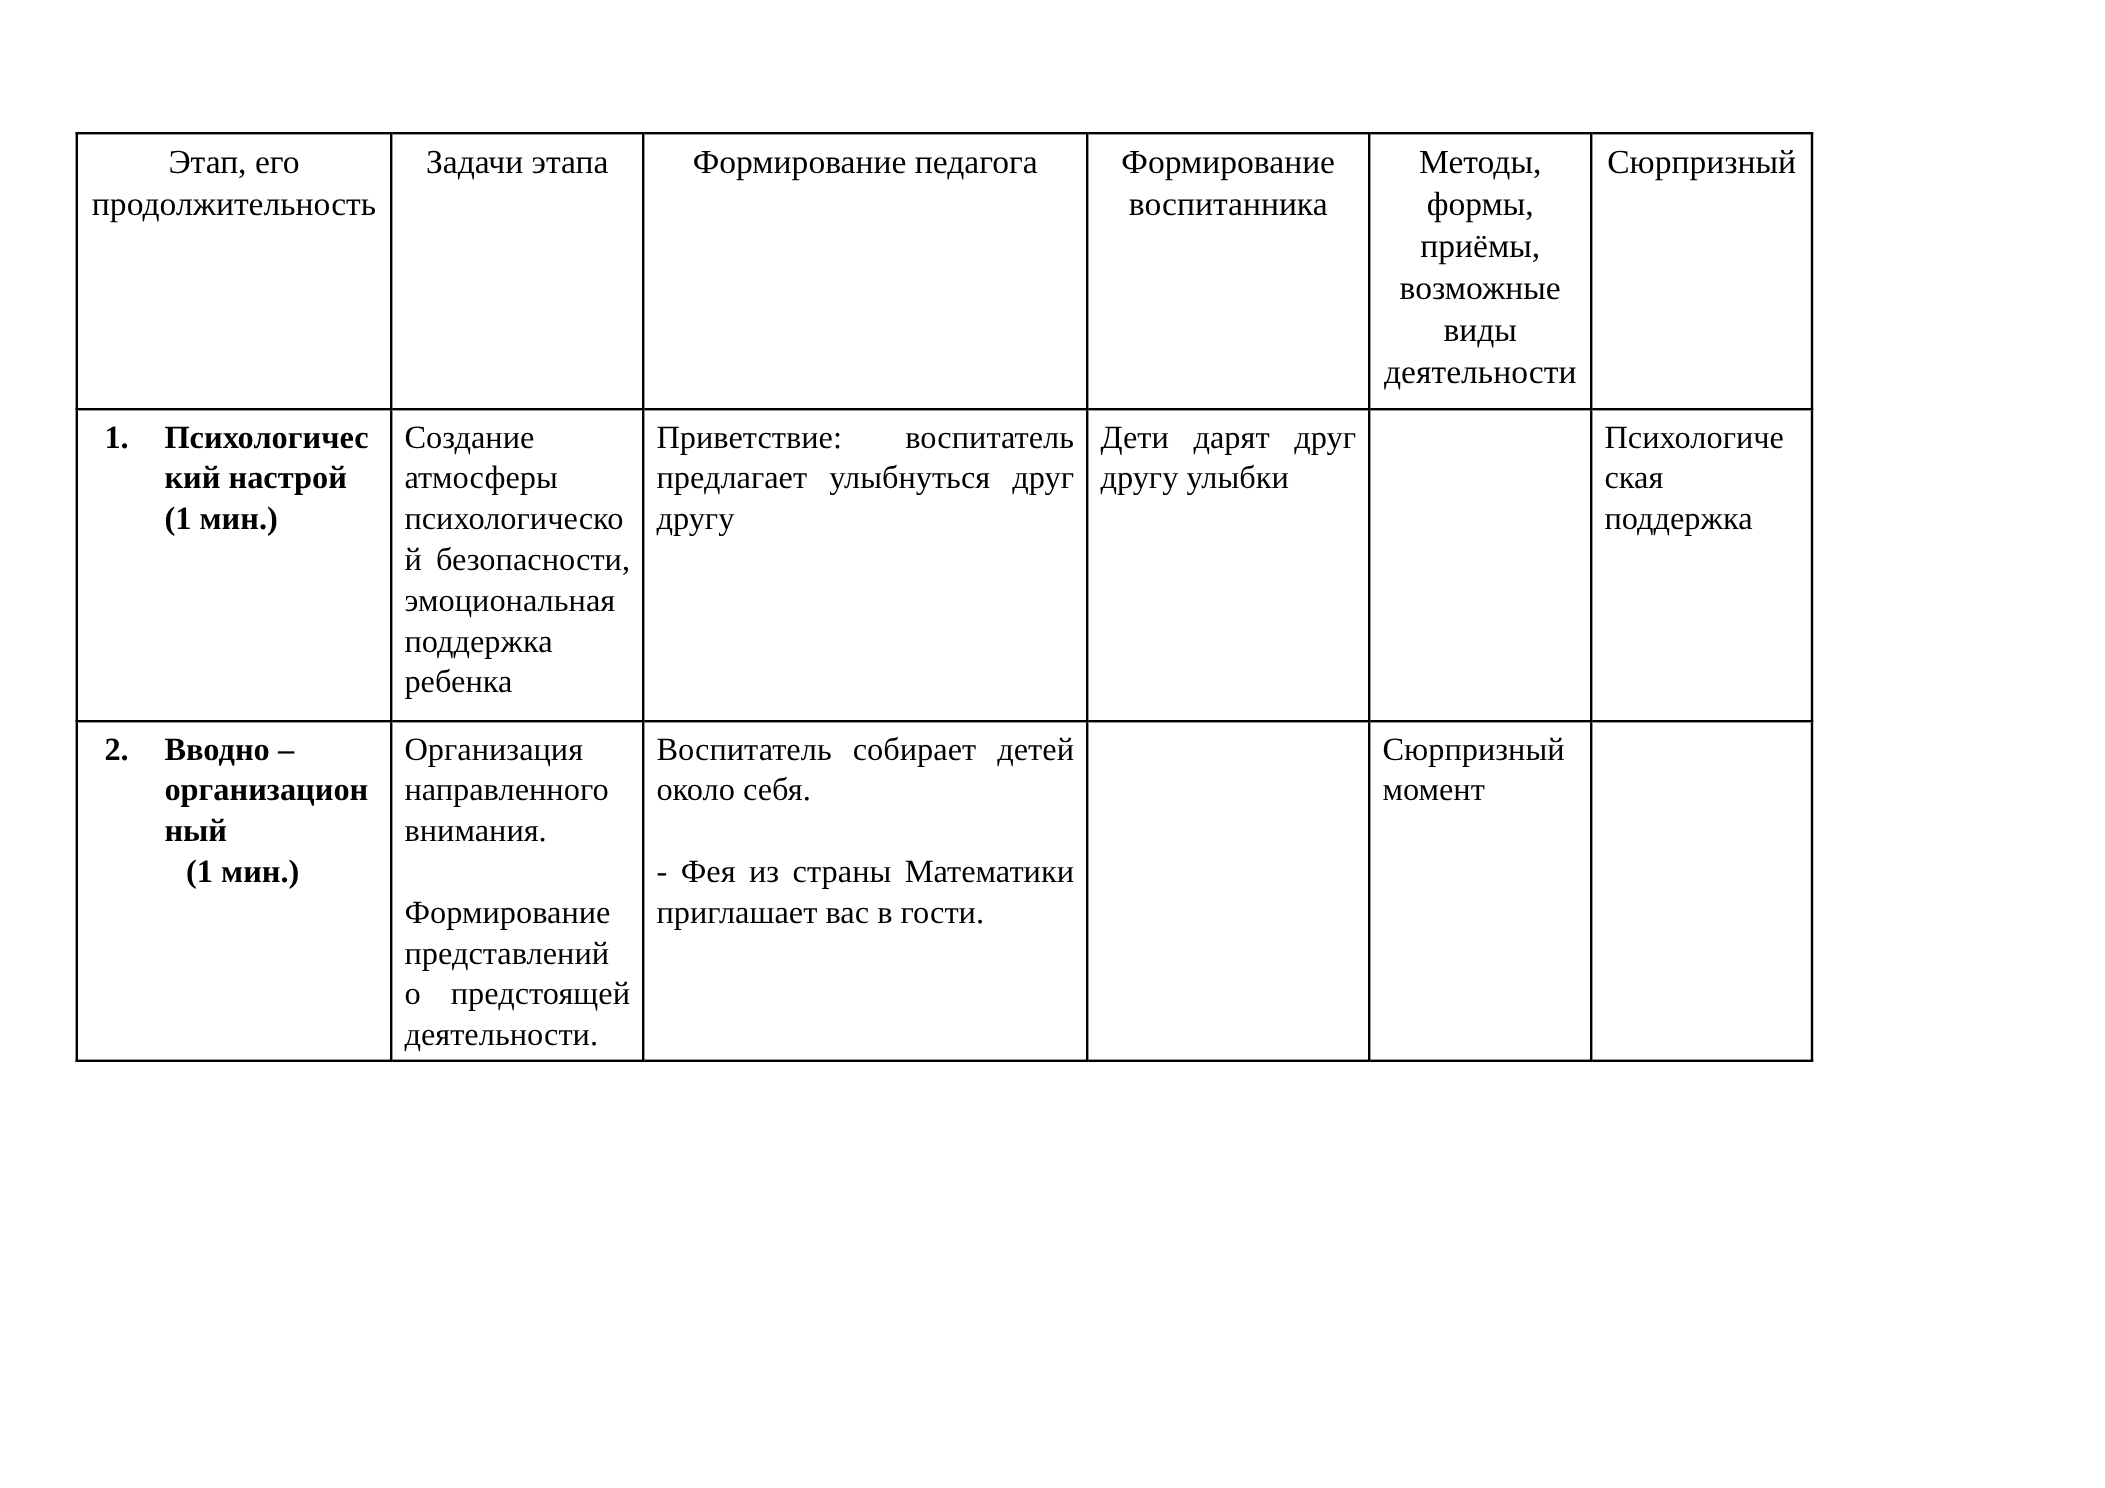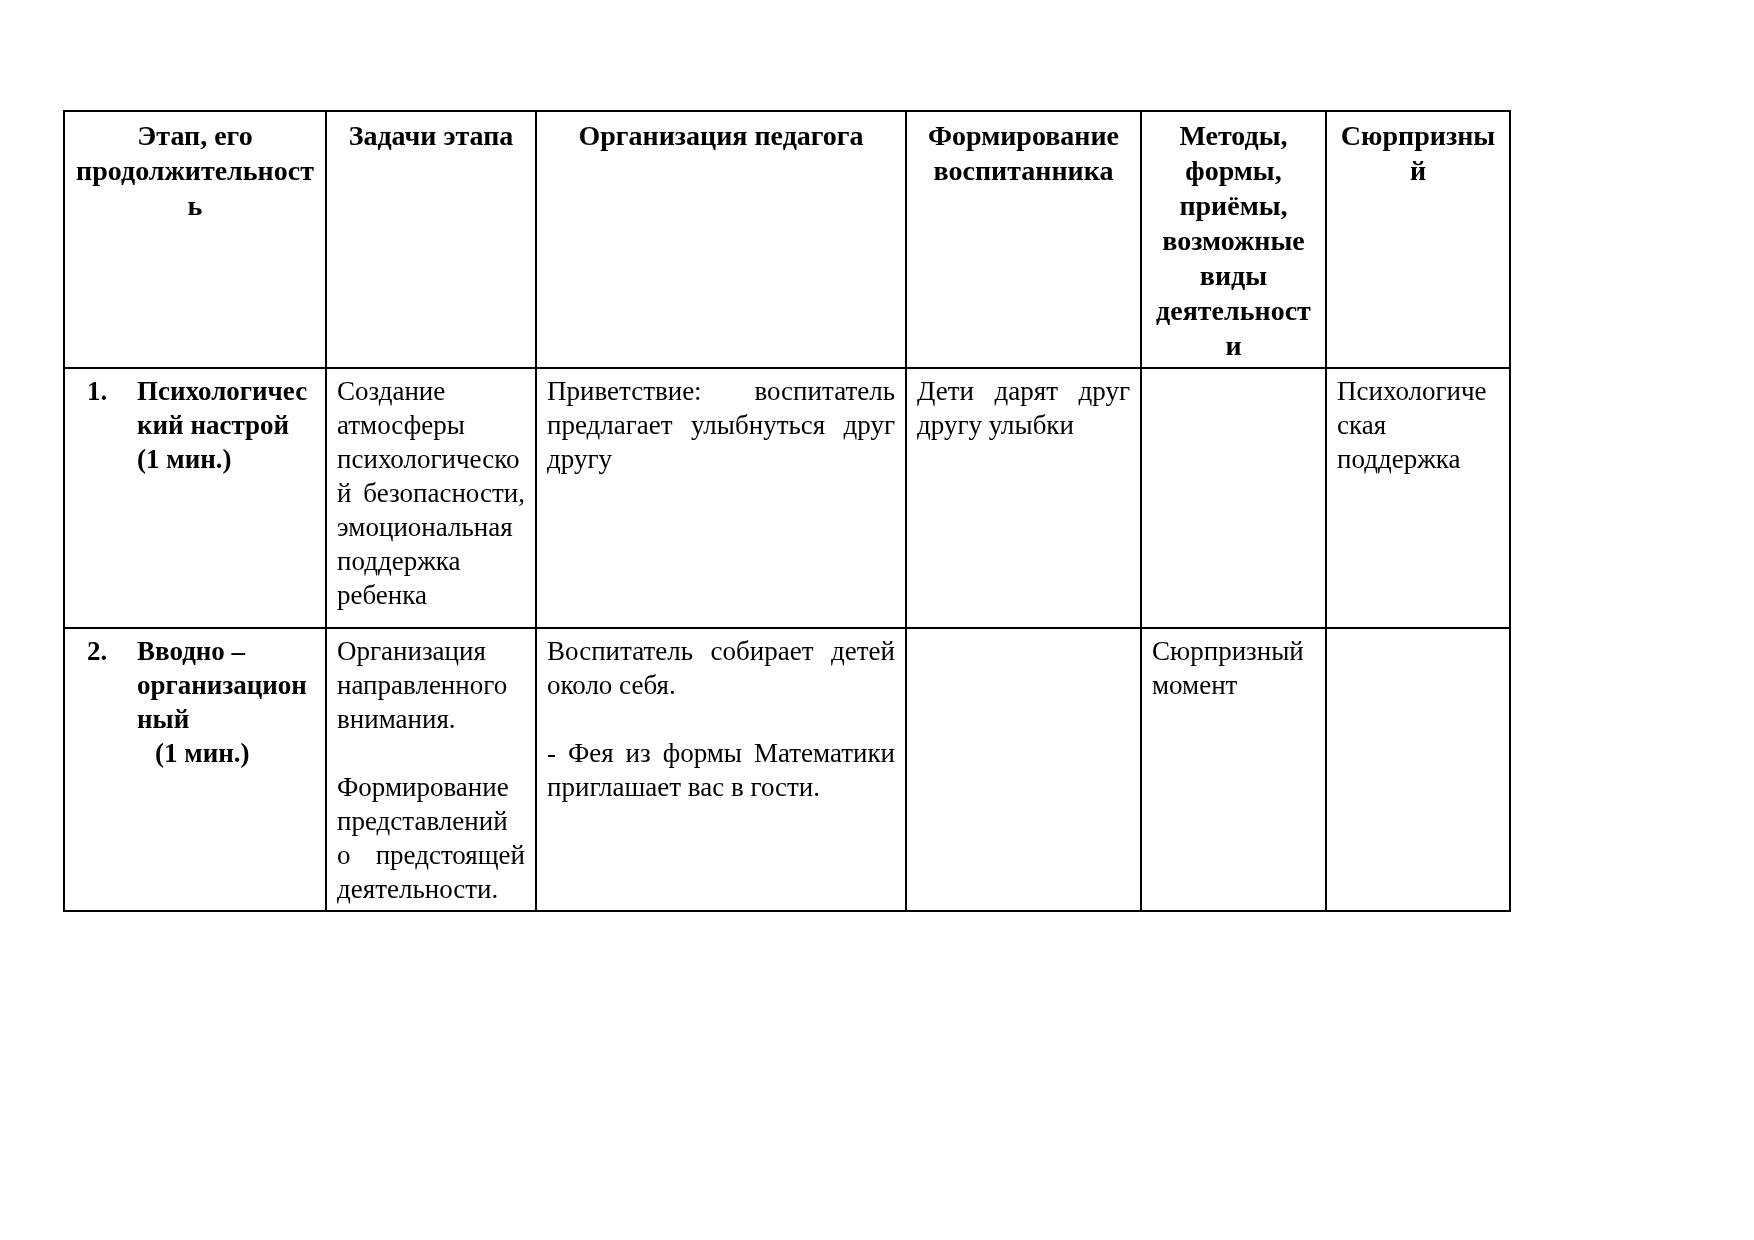--- a/index.html
+++ b/index.html
@@ -22,21 +22,21 @@
   }
   .doc-table th, .doc-table td {
     border: 2px solid #000000;
     vertical-align: top;
     overflow-wrap: break-word;
     word-break: break-word;
   }
   .doc-table th {
     font-size: 28px;
     line-height: 35px;
-    font-weight: bold;
+    font-weight: normal;
     text-align: center;
     padding: 6px 8px 4px 8px;
   }
   .doc-table td {
     font-size: 27px;
     line-height: 34px;
     padding: 5px 10px 4px 10px;
   }
   tr.header-row { height: 230px; }
   tr.body-row-1 { height: 260px; }
@@ -67,21 +67,21 @@
       <col style="width:210px">
       <col style="width:370px">
       <col style="width:235px">
       <col style="width:185px">
       <col style="width:184px">
     </colgroup>
     <thead>
       <tr class="header-row">
         <th>Этап, его продолжительность</th>
         <th>Задачи этапа</th>
-        <th>Организация педагога</th>
+        <th>Формирование педагога</th>
         <th>Формирование воспитанника</th>
         <th>Методы, формы, приёмы, возможные виды деятельности</th>
         <th>Сюрпризный</th>
       </tr>
     </thead>
     <tbody>
       <tr class="body-row-1">
         <td class="stage-cell">
           <div class="stage-item">
             <span class="stage-num">1.</span>
@@ -114,21 +114,21 @@
               <span class="stage-duration indented">(1 мин.)</span>
             </span>
           </div>
         </td>
         <td class="cell just">
           <p>Организация направленного внимания.</p>
           <p>Формирование представлений о предстоящей деятельности.</p>
         </td>
         <td class="cell just">
           <p>Воспитатель собирает детей около себя.</p>
-          <p>- Фея из формы Математики приглашает вас в гости.</p>
+          <p>- Фея из страны Математики приглашает вас в гости.</p>
         </td>
         <td class="cell"></td>
         <td class="cell">
           <p>Сюрпризный момент</p>
         </td>
         <td class="cell"></td>
       </tr>
     </tbody>
   </table>
 </div>

